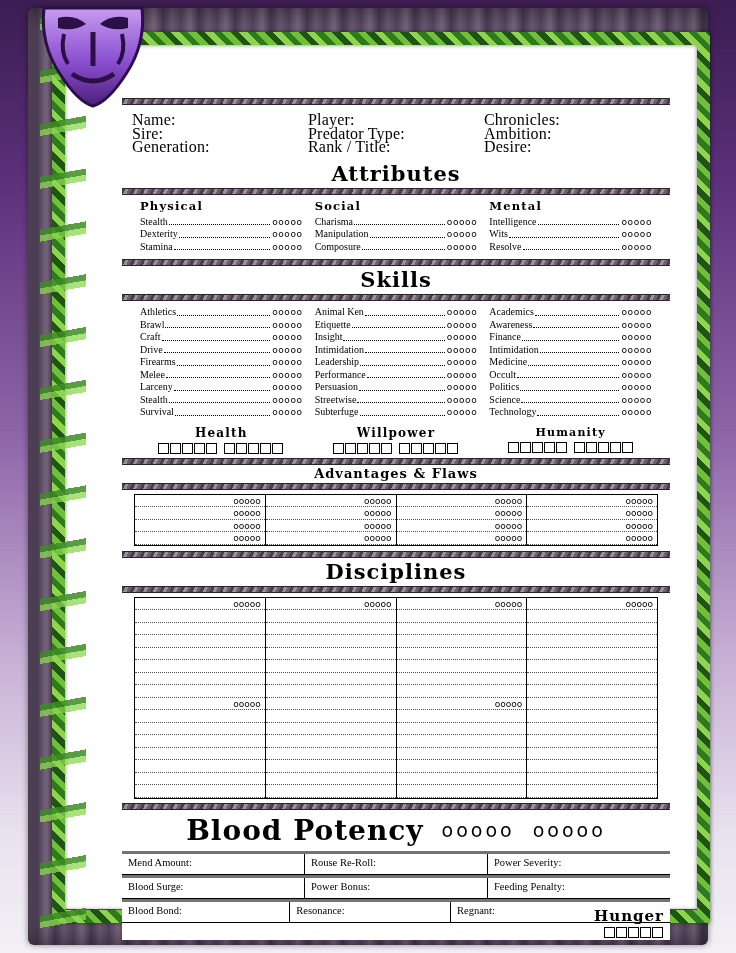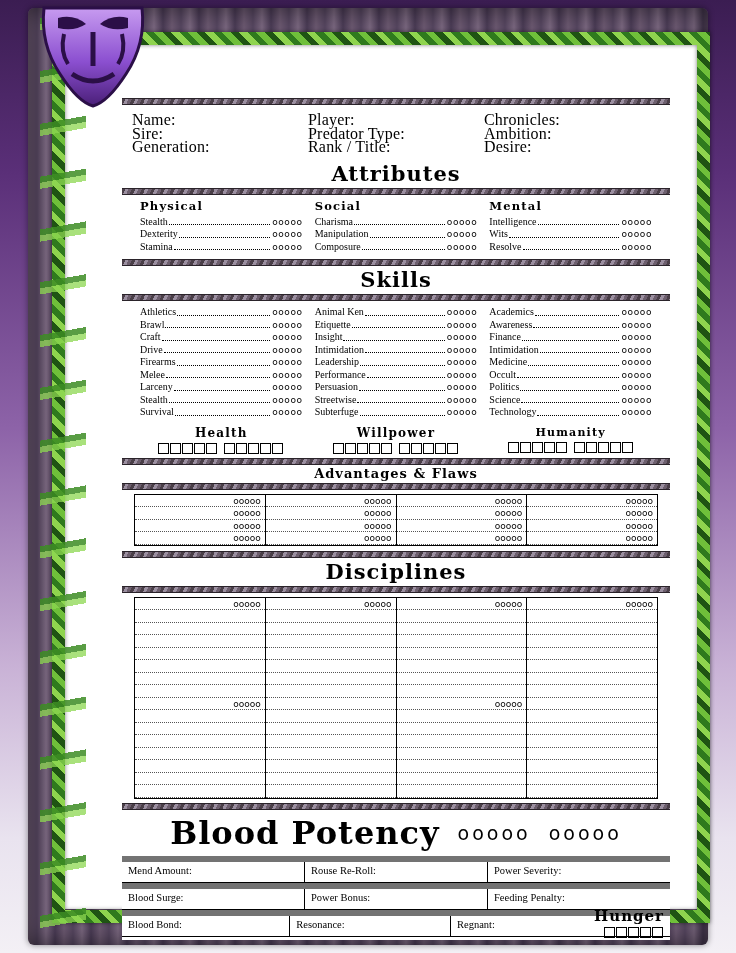--- a/index.html
+++ b/index.html
@@ -158,26 +158,26 @@
   .bp-row {
     display: flex;
     align-items: center;
     justify-content: center;
     padding: 4px 0 4px 0;
     gap: 18px;
   }
   .bp-title {
     font-family: "DejaVu Serif", serif;
     font-weight: bold;
-    font-size: 32px;
+    font-size: 28px;
     letter-spacing: 1px;
   }
   .bp-dots { font-size: 19px; letter-spacing: 3px; font-family: "DejaVu Sans", sans-serif; }
 
-  .bbox { display: flex; border-top: 6px solid #737373; align-items: flex-end; }
+  .bbox { display: flex; border-top: 3px solid #737373; align-items: flex-end; }
   .bbox > div {
     flex: 1;
     border-right: 1px solid #000;
     border-bottom: 1px solid #000;
     padding: 3px 6px;
     font-size: 10.5px;
     height: 21px;
   }
   .bbox > div:last-child { border-right: none; }
   .bbox.tri > div:nth-child(1) { flex: 1.05; }

